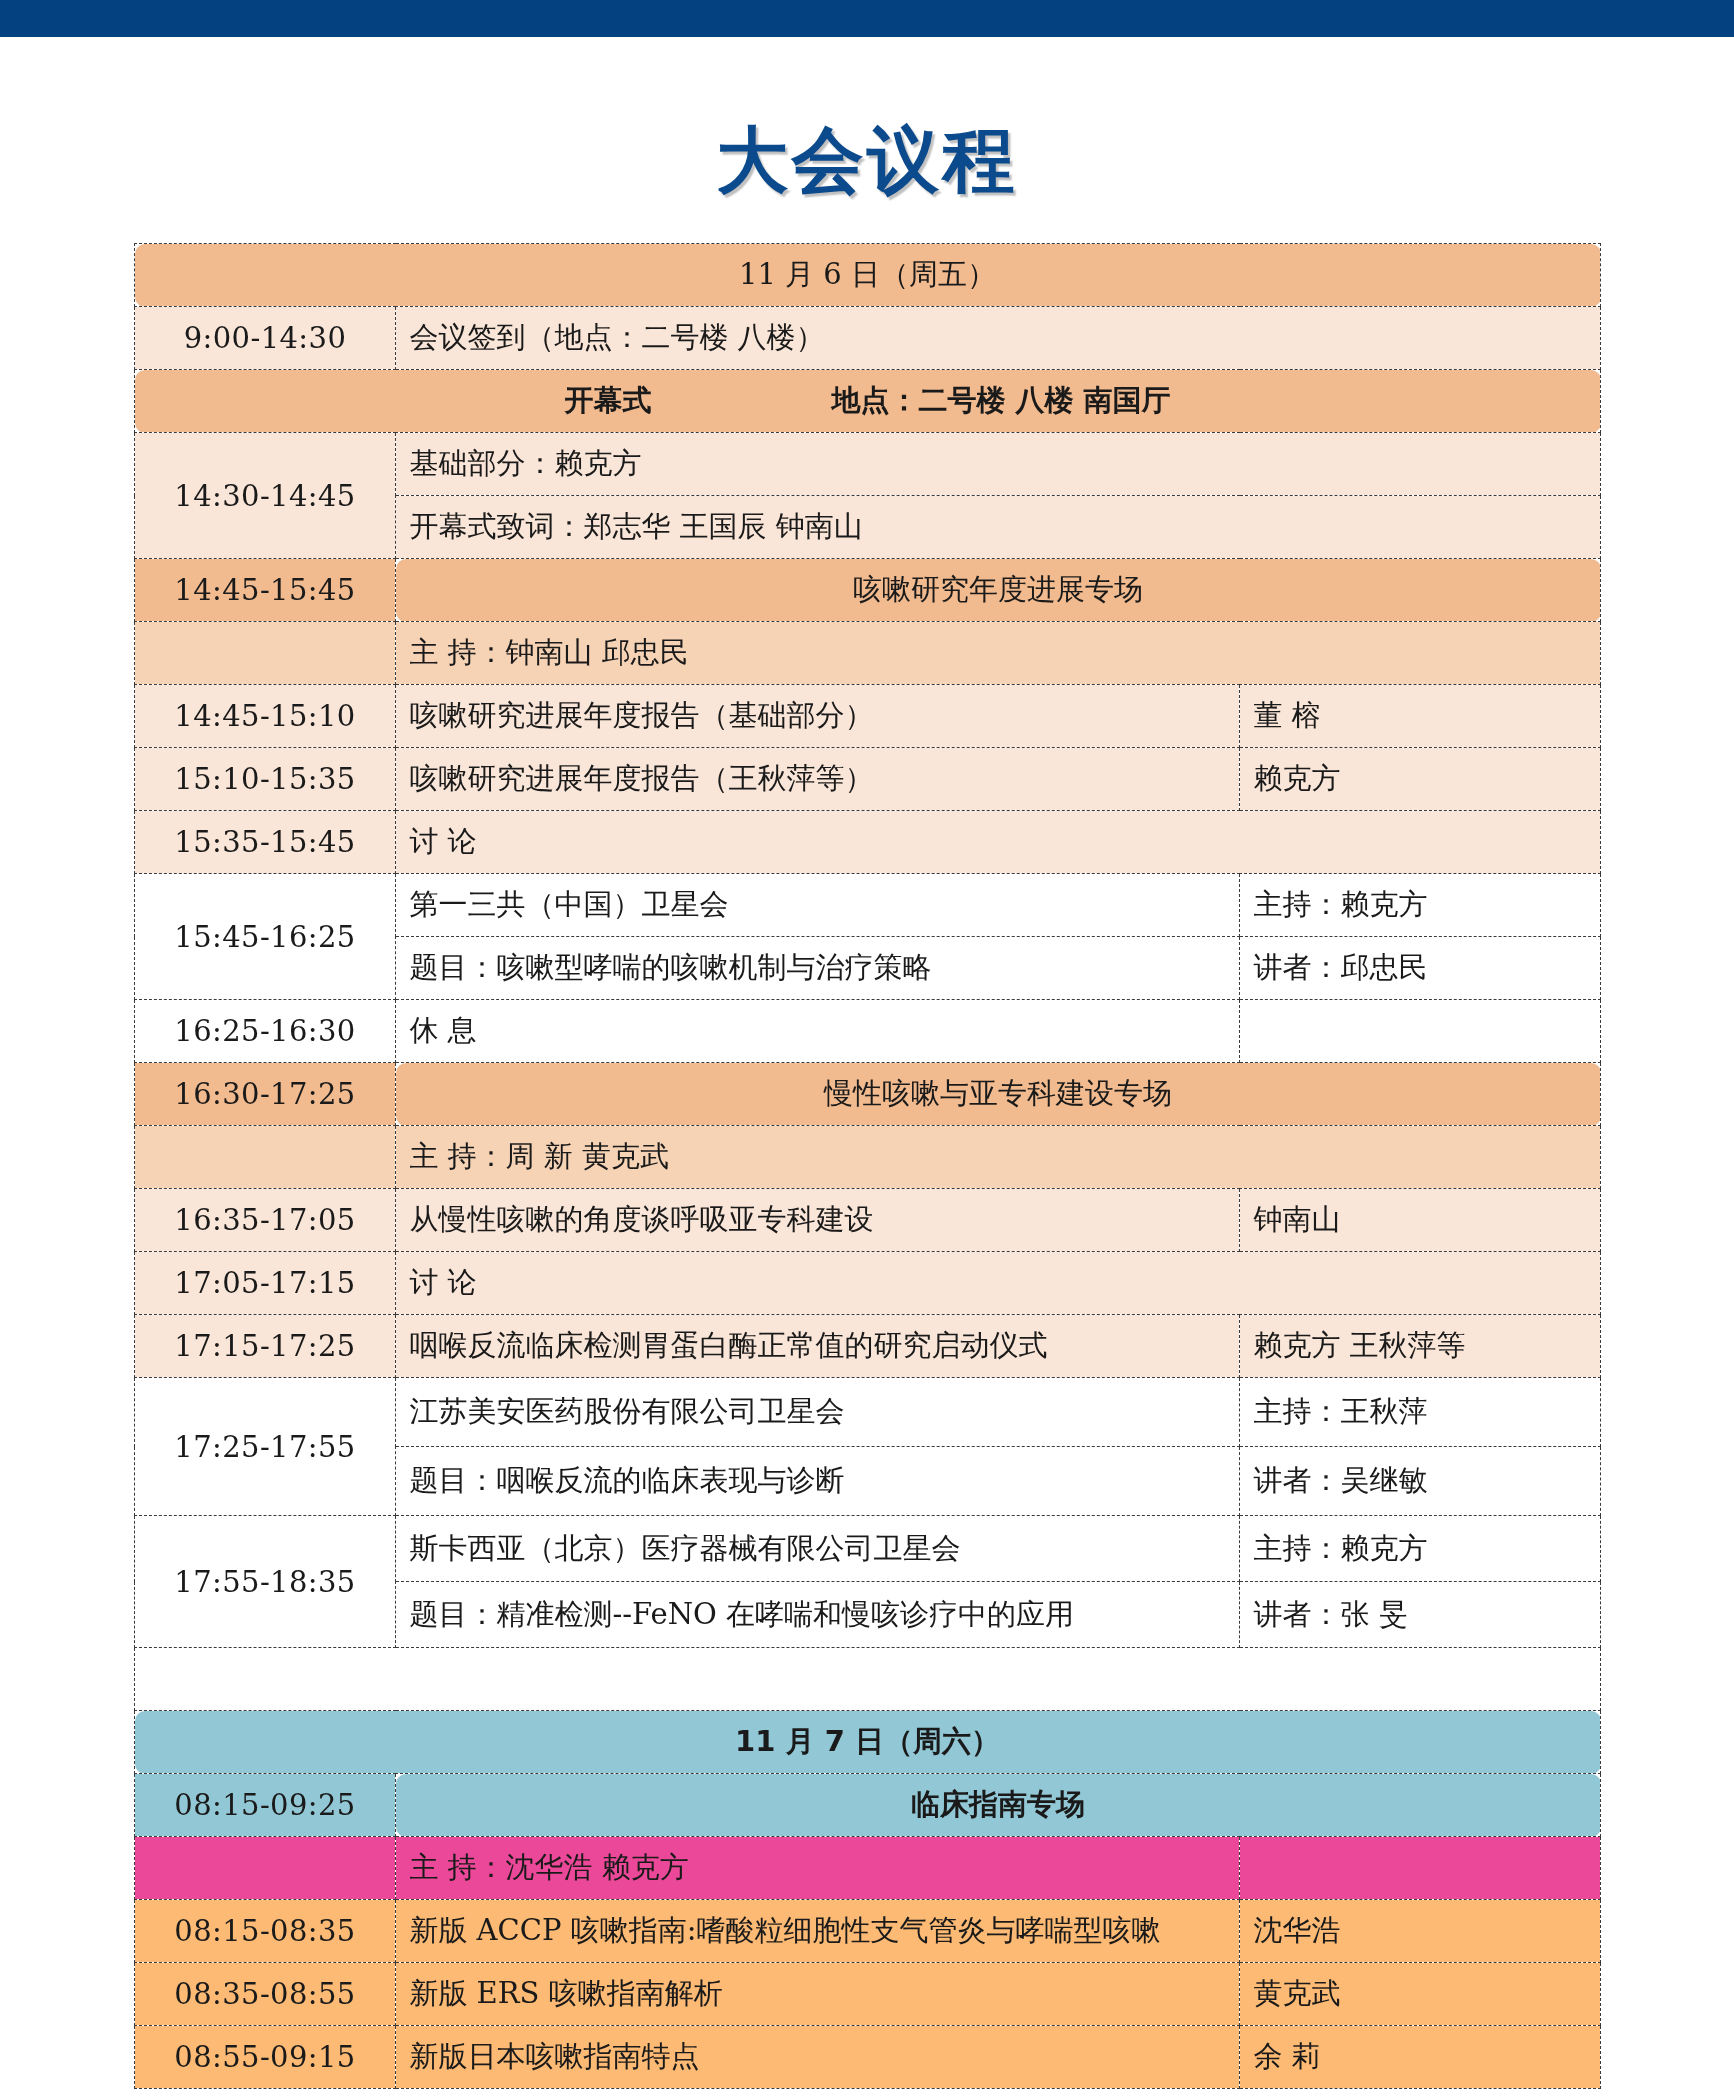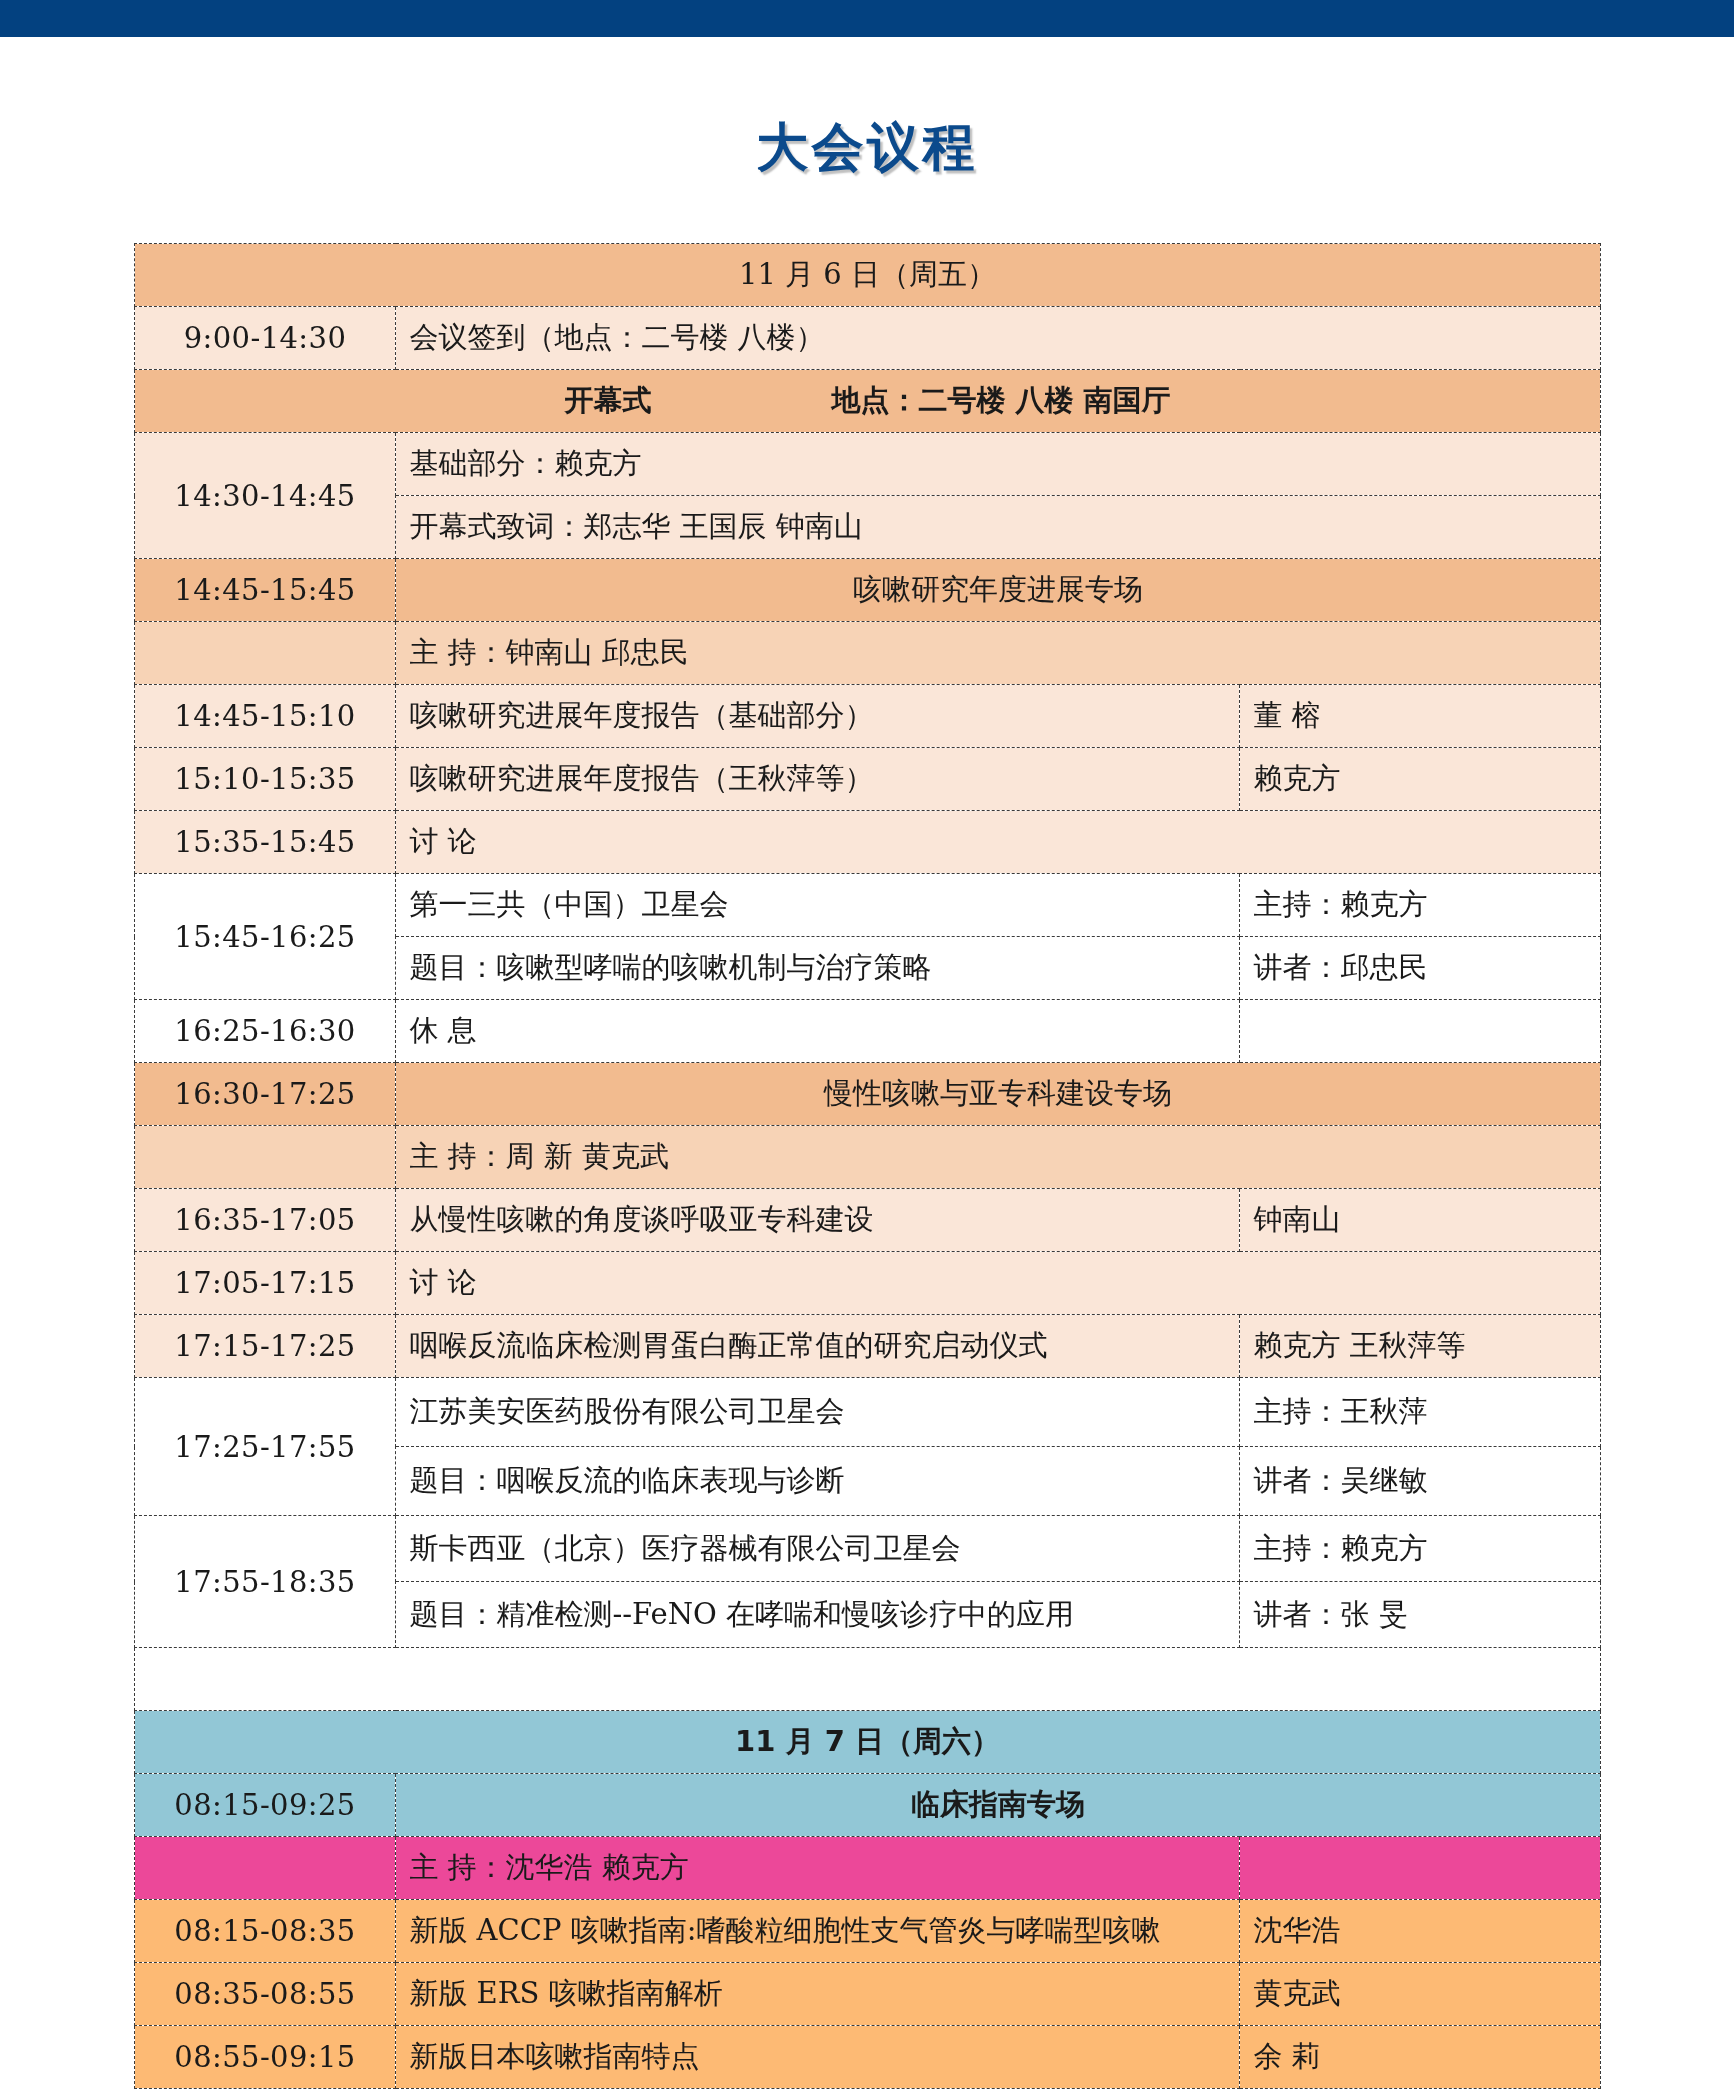--- a/index.html
+++ b/index.html
@@ -4,36 +4,36 @@
 <style>
   html, body { margin:0; padding:0; }
   body {
     width:1734px; height:2354px; position:relative; background:#ffffff;
     font-family:"DejaVu Serif", "Liberation Serif", serif; color:#1a1a1a; overflow:hidden;
   }
   .top-bar { position:absolute; left:0; top:0; width:1734px; height:37px; background:#034180; }
   .title {
     position:absolute; left:0; top:113px; width:1734px; text-align:center;
     font-family:"DejaVu Sans", "Liberation Sans", sans-serif; font-weight:bold;
-    font-size:52px; color:#0b4a8c; letter-spacing:3.4px;
+    font-size:72px; color:#0b4a8c; letter-spacing:3.4px;
     text-shadow: 2.5px 3.4px 1.7px rgba(0,0,0,0.25), -1.3px -1.3px 0 #ffffff;
   }
   table.agenda {
     position:absolute; left:134px; top:243px; width:1466px;
     border-collapse:collapse; table-layout:fixed;
   }
   table.agenda td {
     border:1.3px dashed #3a3a3a; font-size:29px; padding:0 13.4px; height:62px;
     vertical-align:middle; white-space:nowrap; overflow:hidden;
   }
   col.c-time { width:261px; }
   col.c-topic { width:844px; }
   col.c-speaker { width:361px; }
   td.time { text-align:center; letter-spacing:0.4px; }
-  td.center { text-align:center; }
+  td.center { text-align:center;border-radius:10px; }
   .bold { font-family:"DejaVu Sans", "Liberation Sans", sans-serif; font-weight:bold; }
   .o-dark { background:#f2bb8f; }
   .o-mid { background:#f7d3b6; }
   .o-light { background:#fae6d8; }
   .w { background:#ffffff; }
   .b-dark { background:#92c7d6; }
   .b-mid { background:#ec4899; }
   .b-light { background:#fdba74; }
   .gap td { border-left:1.3px dashed #3a3a3a; border-right:1.3px dashed #3a3a3a; height:63px; }
   .sp { display:inline-block; width:180px; }

